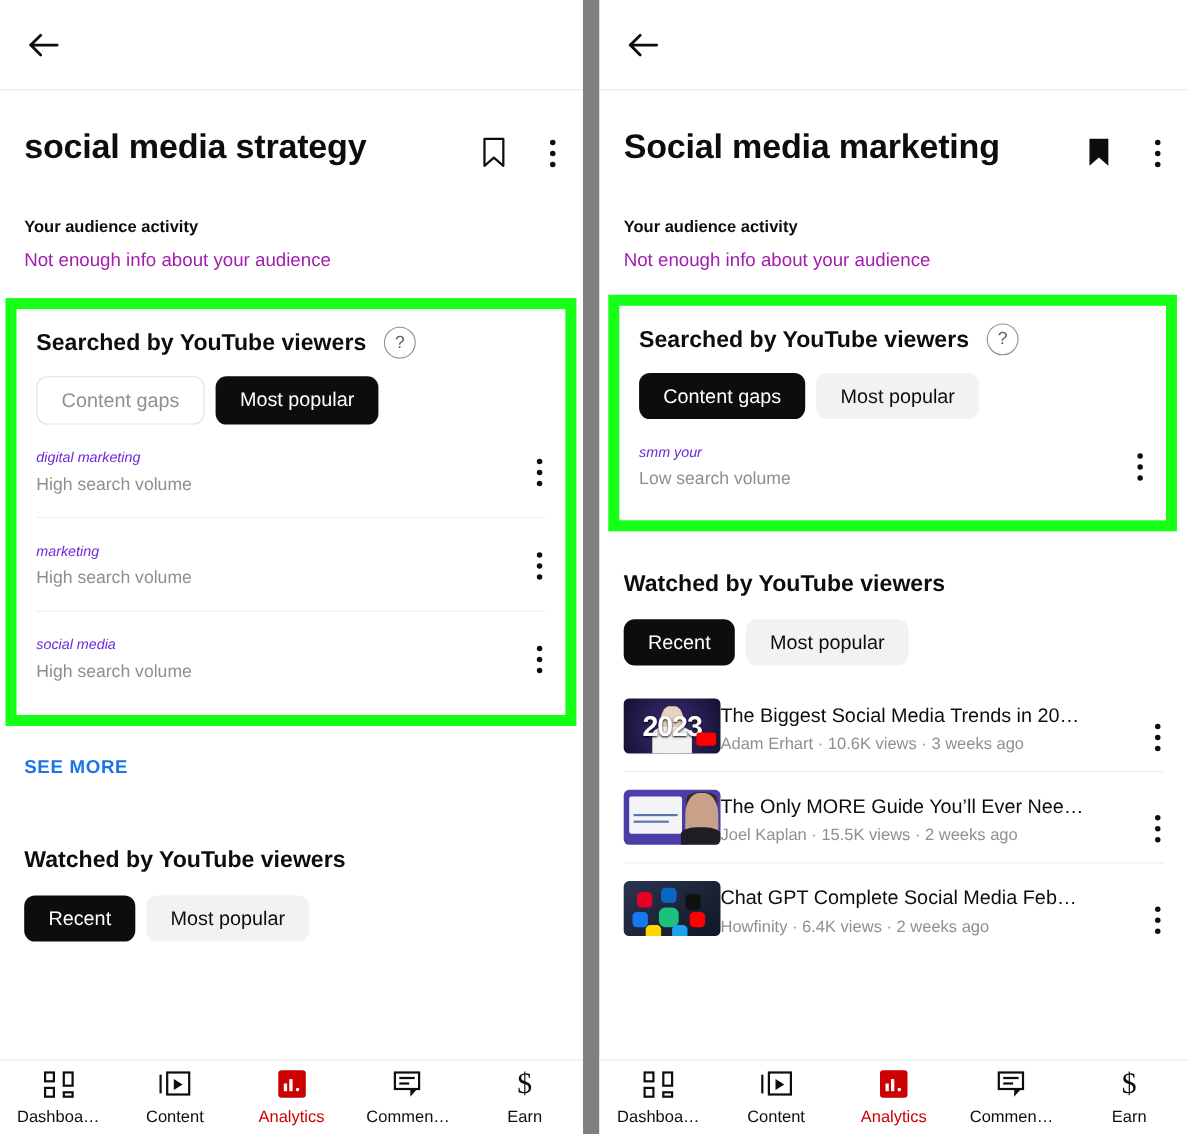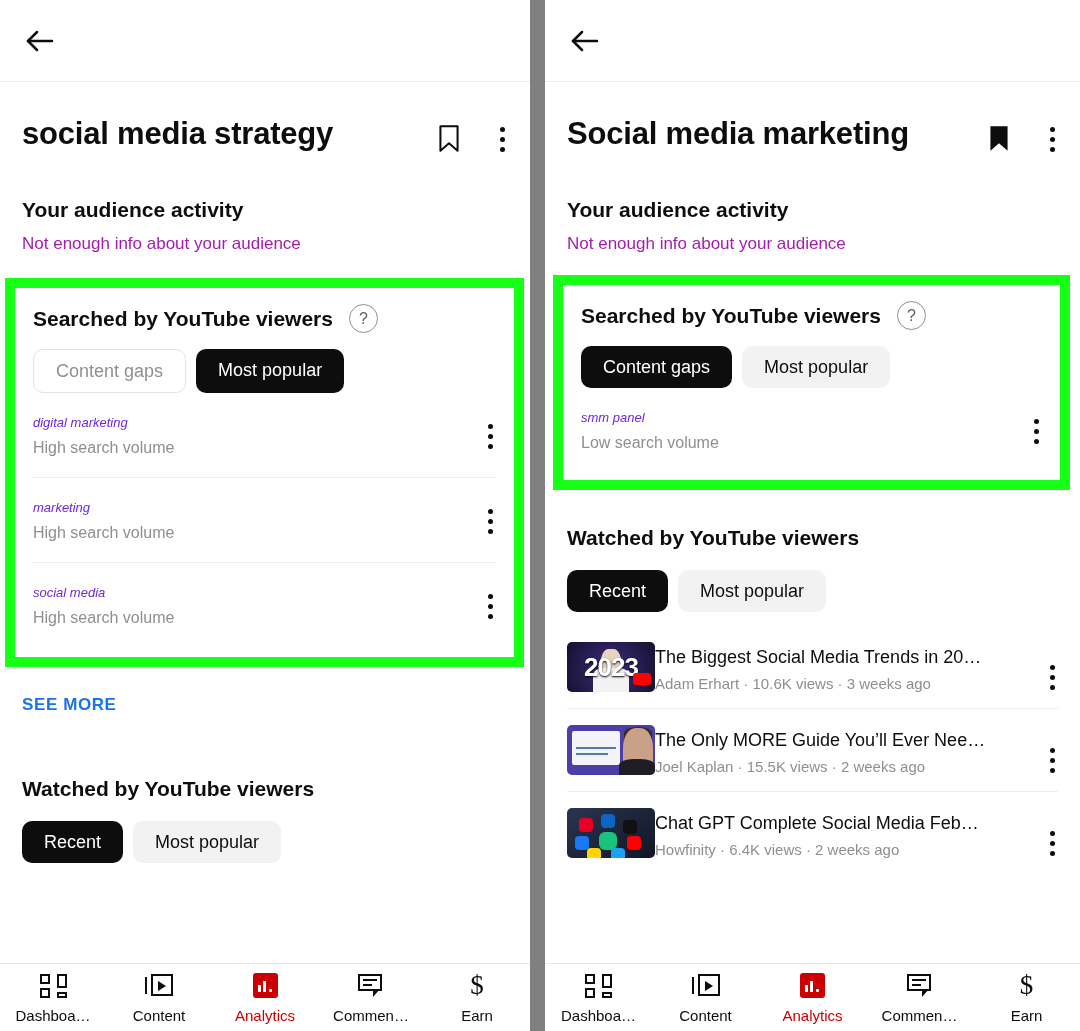--- a/index.html
+++ b/index.html
@@ -35,21 +35,21 @@
     line-height: 1.28; letter-spacing: -0.2px;
     flex: 1; padding-right: 14px;
   }
   .head-actions { display: flex; align-items: center; gap: 30px; padding-top: 10px; }
   .bm-icon { width: 26px; height: 30px; display: block; cursor: pointer; }
   .kebab { width: 6px; display: flex; flex-direction: column; gap: 5px; cursor: pointer; padding: 2px 8px; }
   .kebab i { width: 5px; height: 5px; border-radius: 50%; background: #0d0d0d; display: block; }
 
   
   .sec-pad { padding: 0 22px; }
-  .audience-title { font-size: 21px; font-weight: bold; color: #0d0d0d; margin-top: 44px; }
+  .audience-title { font-size: 15px; font-weight: bold; color: #0d0d0d; margin-top: 44px; }
   .audience-sub { font-size: 17px; color: #a21caf; margin-top: 12px; }
 
   
   .hl { border: 10px solid #16ff16; background: #fff; }
   .hl-left  { margin: 24px 6px 0 5px; }
   .hl-right { margin: 21px 10px 0 8px; }
 
   
   .card-inner { padding: 16px 18px 10px 18px; }
   .card-title-row { display: flex; align-items: center; gap: 16px; }
@@ -351,21 +351,21 @@
           <span class="help-icon">?</span>
         </div>
 
         <div class="chips">
           <span class="chip sel">Content gaps</span>
           <span class="chip unsel">Most popular</span>
         </div>
 
         <div class="kw-row">
           <div>
-            <div class="kw-name">smm panel</div>
+            <div class="kw-name">smm your</div>
             <div class="kw-vol">Low search volume</div>
           </div>
           <span class="kebab">
               <i></i>
               <i></i>
               <i></i>
             </span>
         </div>
       </div>
     </div>

